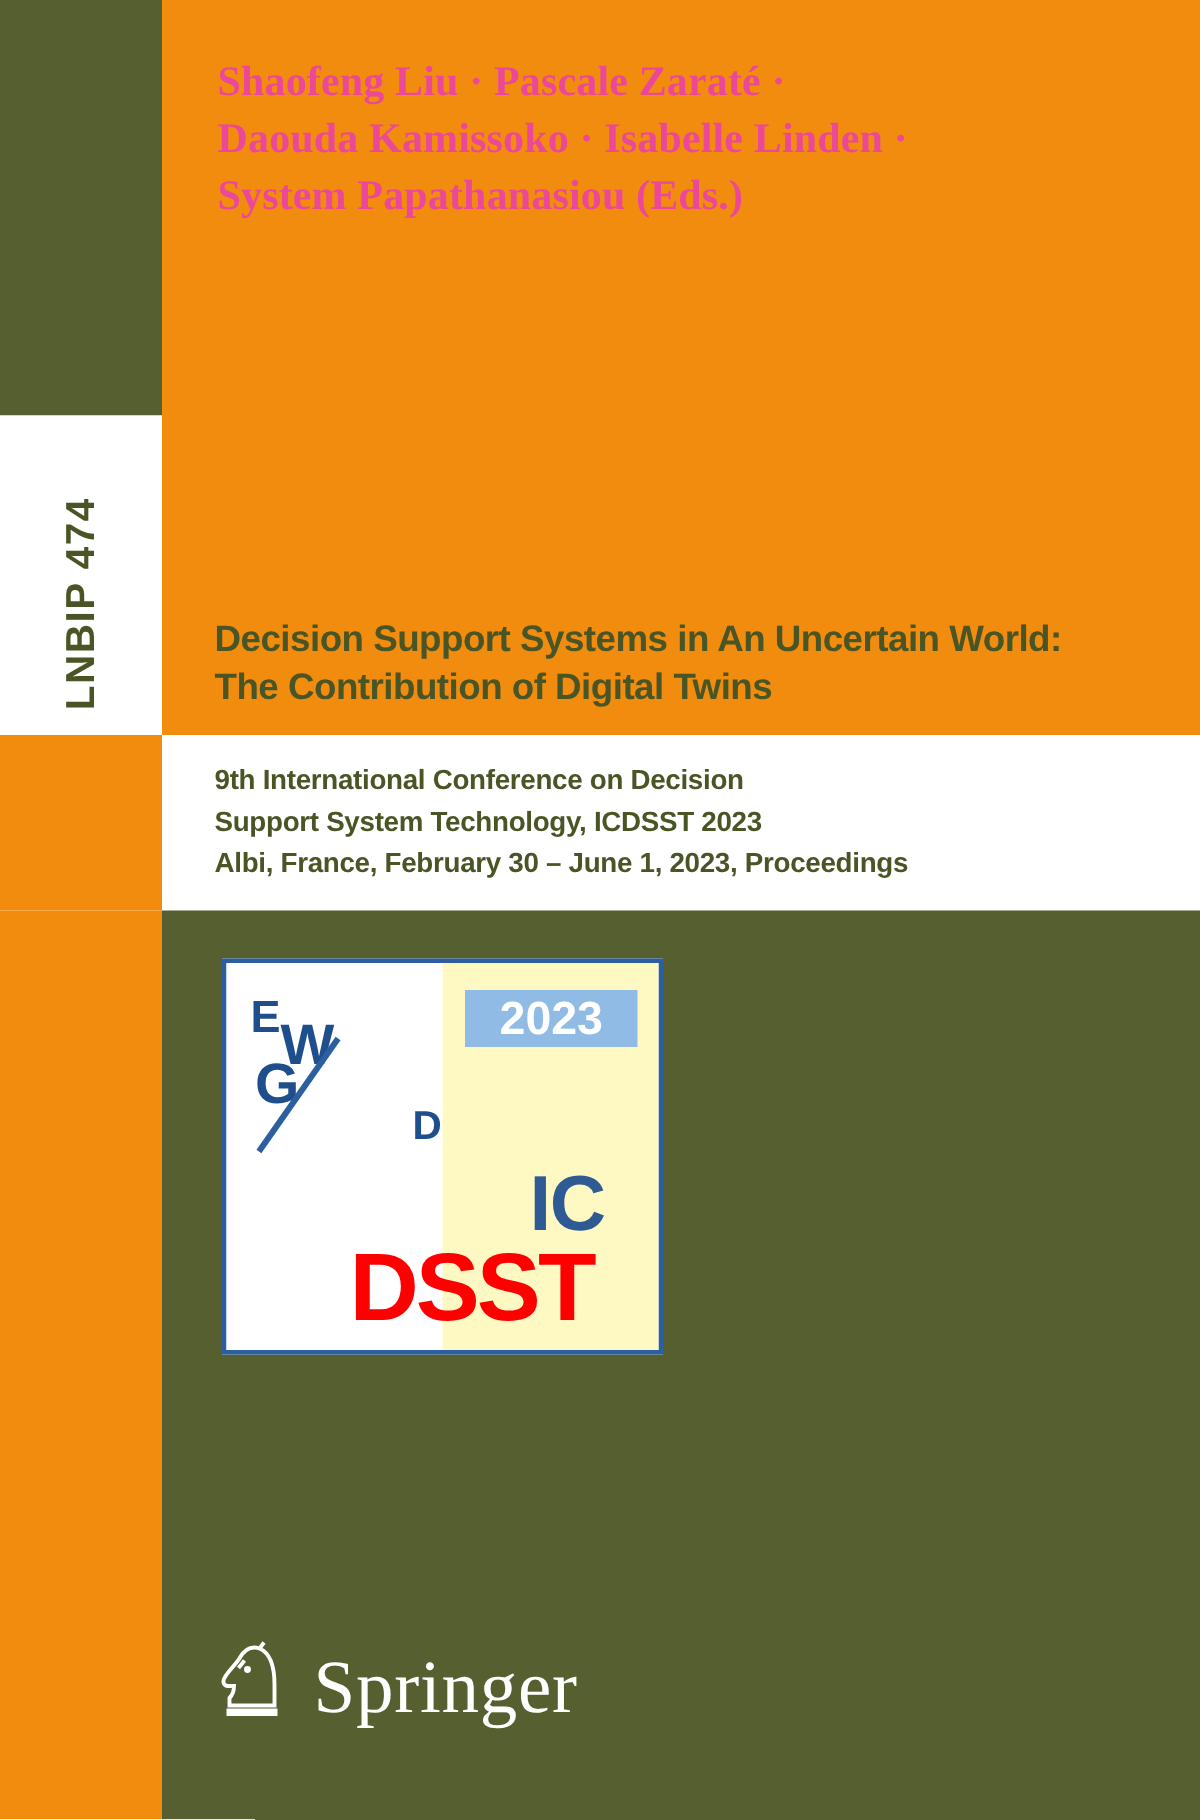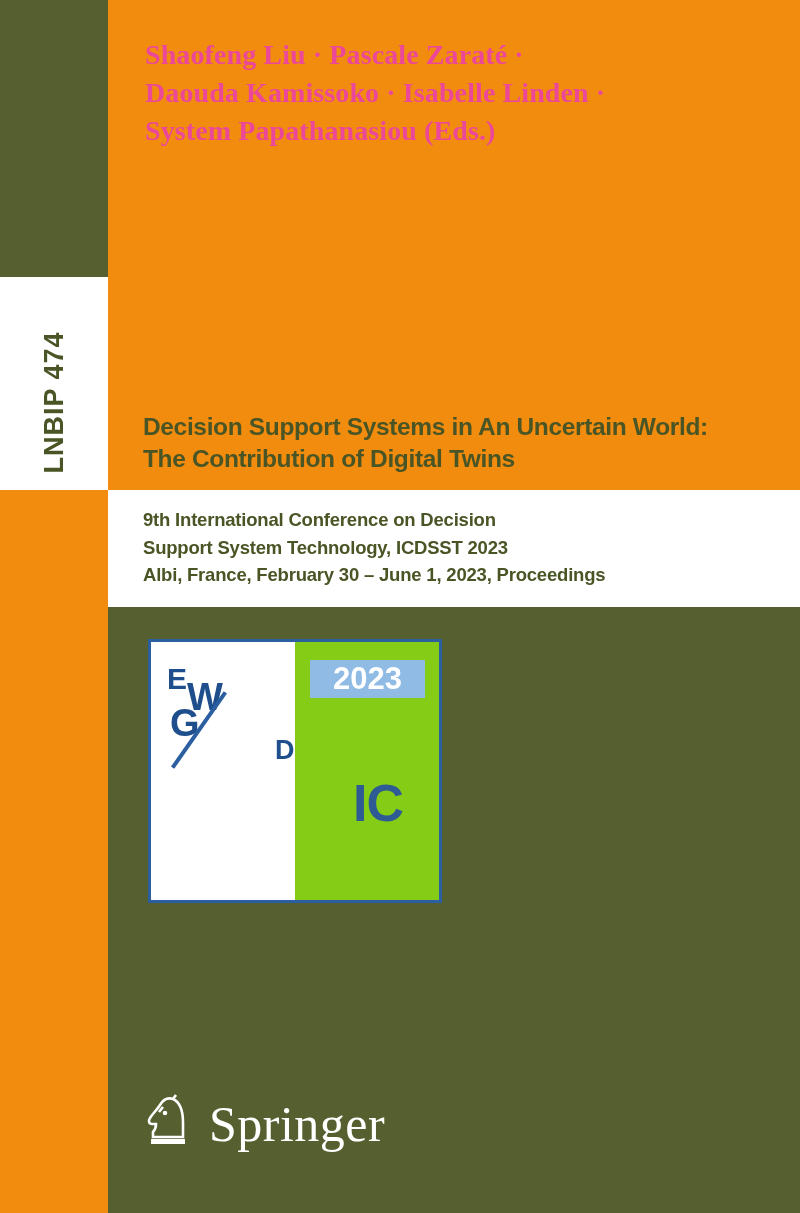--- a/index.html
+++ b/index.html
@@ -123,21 +123,21 @@
   #logo-left {
     position: relative;
     width: 50%;
     height: 100%;
     background: #FFFFFF;
   }
   #logo-right {
     position: relative;
     width: 50%;
     height: 100%;
-    background: #84cc16;
+    background: #fef9c3;
   }
 
   
   #ewg {
     position: absolute;
     left: 16px;
     top: 22px;
     color: #1F4E8C;
     font-family: "Liberation Sans", sans-serif;
     font-weight: bold;
@@ -279,20 +279,21 @@
       </div>
       <div id="slash"></div>
       <div id="dss-label">DSS</div>
     </div>
     <div id="logo-right">
       <div id="year-badge">
         <span>2023</span>
       </div>
       <div id="ic-text">IC</div>
     </div>
+    <div id="dsst-text">DSST</div>
   </div>
 
   <div id="springer">
     <svg id="springer-mark" viewBox="0 0 54 62">
       <g fill="none" stroke="#FFFFFF" stroke-width="2.6">
         <path d="M30 6 C24 4 20 7 17 12 C14 17 10 20 7 25 C5 28 6 31 9 31 L13 31 C13 34 12 37 10 39 L10 44 L40 44 L40 30 C40 18 37 9 30 6 Z"></path>
         <path d="M20 14 L16 19"></path>
         <path d="M30 6 L33 2"></path>
       </g>
       <circle cx="22" cy="20" r="2.3" fill="#FFFFFF"></circle>

